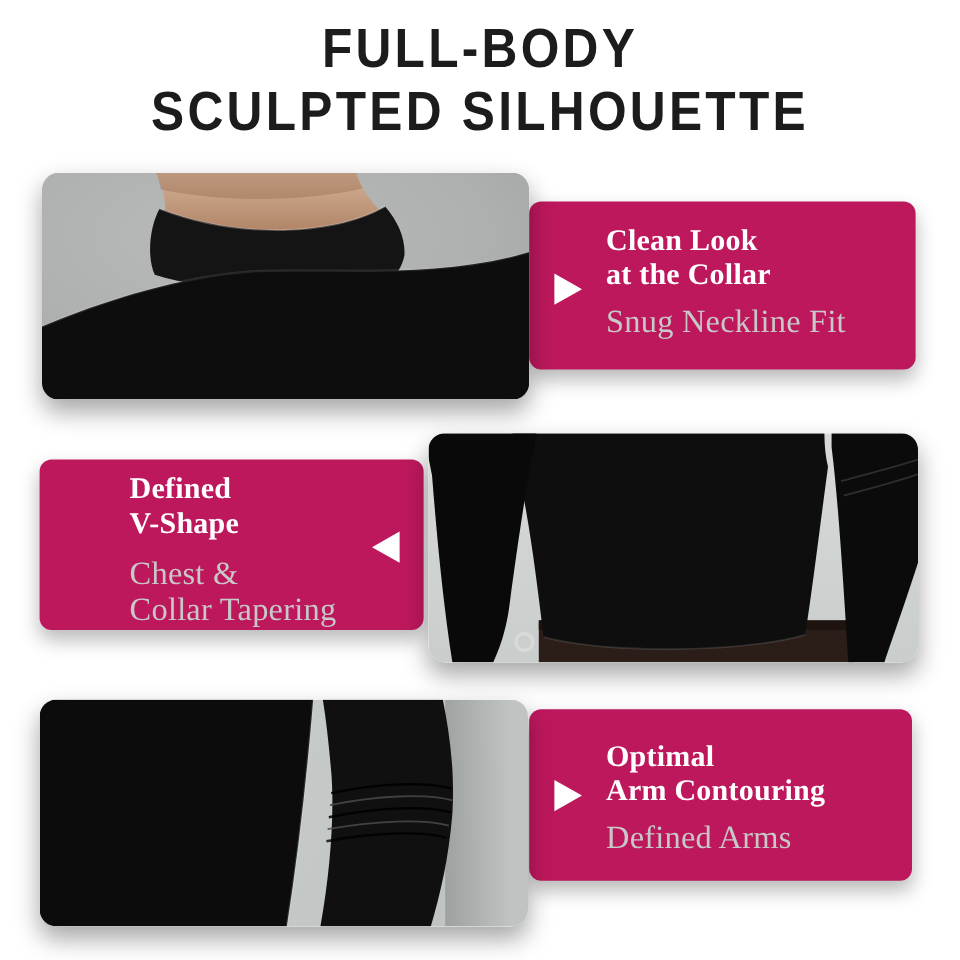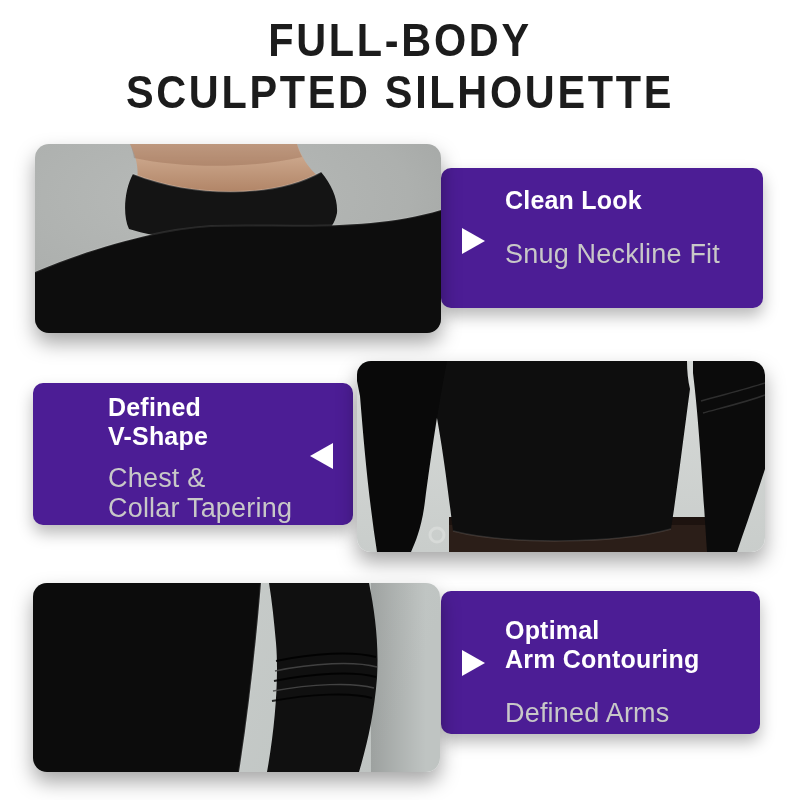--- a/index.html
+++ b/index.html
@@ -15,34 +15,34 @@
 
   
   .photo{position:absolute;border-radius:14px;overflow:hidden;
          box-shadow:0 10px 20px rgba(0,0,0,0.35);}
   .photo svg{display:block;}
   .photo1{left:35px;top:144px;width:406px;height:189px;}
   .photo2{left:357px;top:361px;width:408px;height:191px;}
   .photo3{left:33px;top:583px;width:407px;height:189px;}
 
   
-  .callout{position:absolute;background:#4c1d95;border-radius:10px;
-           box-shadow:0 8px 16px rgba(0,0,0,0.28);}
+  .callout{position:absolute;background:#be185d;border-radius:10px;
+           box-shadow:0 8px 16px rgba(0,0,0,0.28);font-family:Liberation Serif, serif;}
   .box1{left:441px;top:168px;width:322px;height:140px;}
   .box2{left:33px; top:383px;width:320px;height:142px;}
   .box3{left:441px;top:591px;width:319px;height:143px;}
 
   .ctext{position:absolute;}
   .box1 .ctext{left:64px;top:18px;}
   .box2 .ctext{left:75px;top:10px;}
   .box3 .ctext{left:64px;top:25px;}
 
   .c-title{font-size:25px;line-height:29px;font-weight:700;color:#ffffff;
            letter-spacing:0.2px;white-space:nowrap;}
-  .subs{margin-top:24px;}
+  .subs{margin-top:9px;}
   .box2 .subs{margin-top:12px;}
   .c-sub{font-size:27px;line-height:30px;font-weight:400;color:#c8c8c8;
          letter-spacing:0.2px;white-space:nowrap;}
 
   
   .pointer{position:absolute;width:0;height:0;
            border-top:13px solid transparent;border-bottom:13px solid transparent;}
   .pointer-right{border-left:23px solid #ffffff;}
   .pointer-left{border-right:23px solid #ffffff;}
   .box1 .pointer{left:21px;top:60px;}
@@ -56,20 +56,21 @@
 
   <h1 class="title">
     <div>FULL-BODY</div>
     <div>SCULPTED SILHOUETTE</div>
   </h1>
 
   <div class="callout box1">
     <span class="pointer pointer-right"></span>
     <div class="ctext">
       <div class="c-title">Clean Look</div>
+      <div class="c-title">at the Collar</div>
       <div class="subs">
         <div class="c-sub">Snug Neckline Fit</div>
       </div>
     </div>
   </div>
 
   <div class="photo photo1">
     <svg viewBox="0 0 406 189" width="406" height="189" preserveAspectRatio="none">
       <defs>
         <radialGradient id="p1bg" cx="40%" cy="28%" r="95%">

